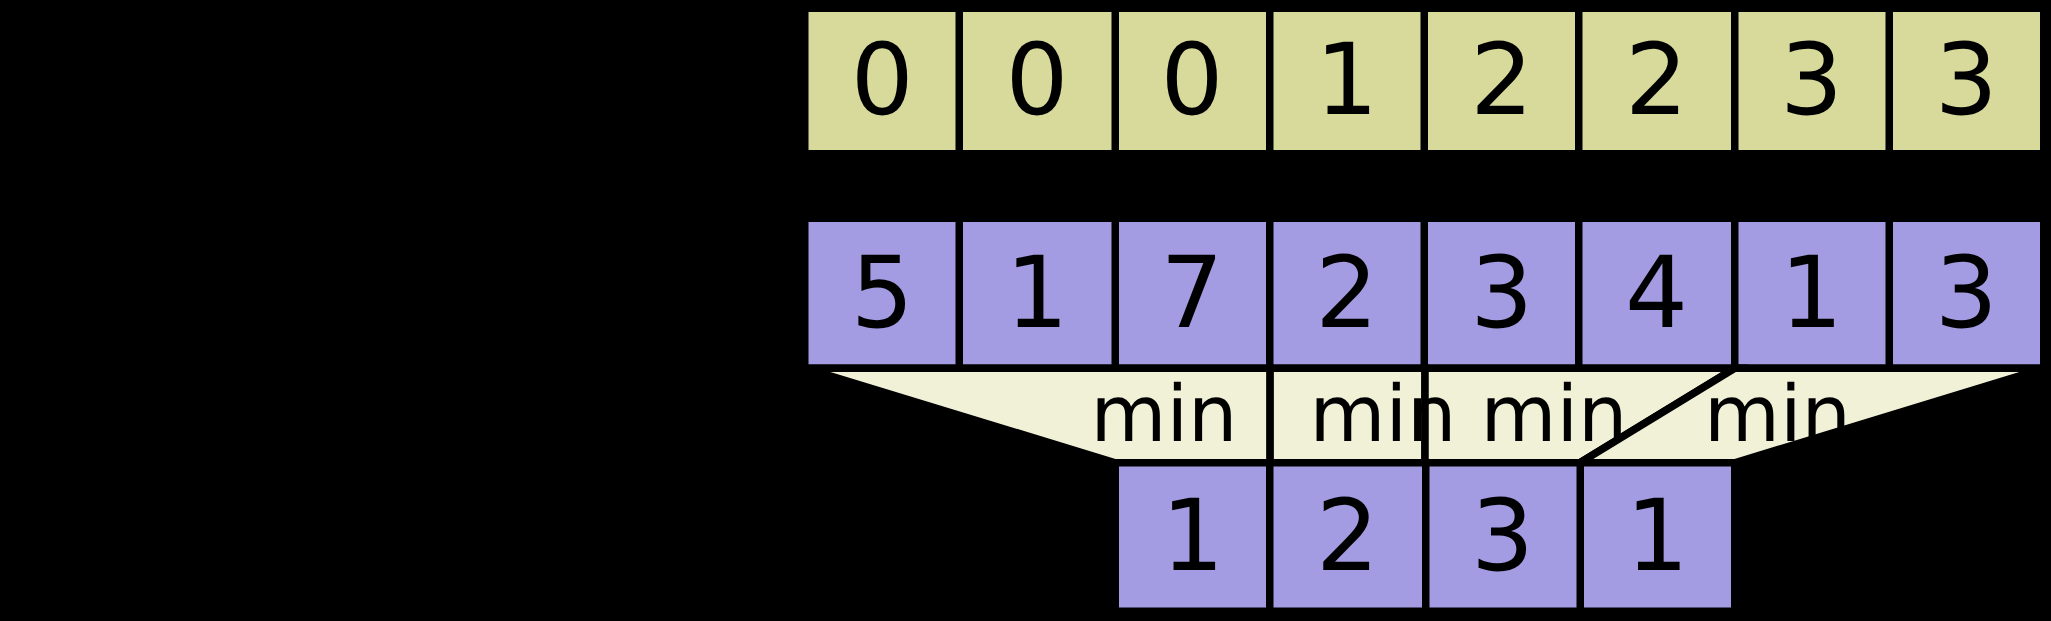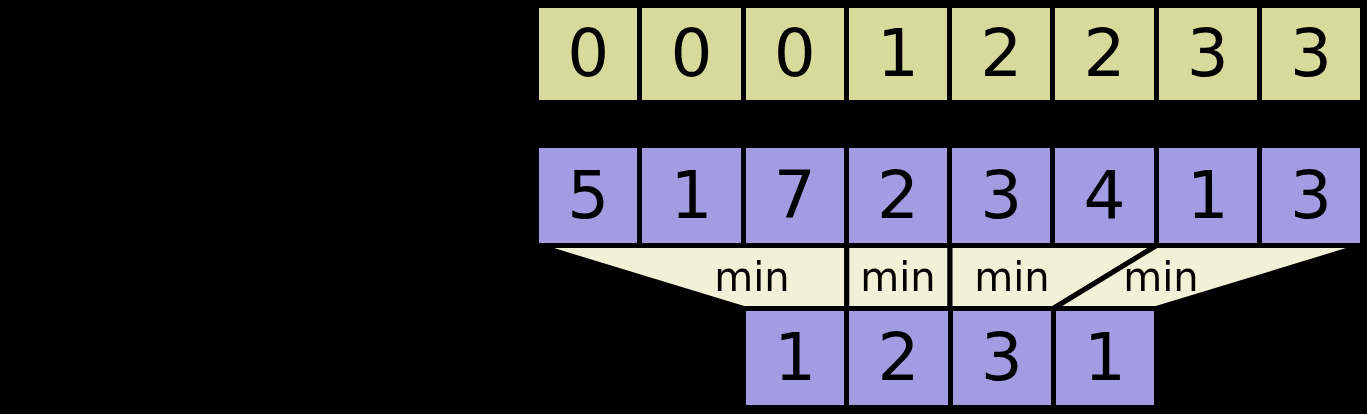--- a/index.html
+++ b/index.html
@@ -46,23 +46,24 @@
   .band-svg polygon{
     fill:var(--min-band-fill);
     stroke:var(--line);
     stroke-width:5;
     stroke-miterlimit:10;
   }
   .min-label{
     position:absolute;
     top:277px;
     transform:translate(-50%,-50%);
-    font-size:40px;line-height:1;
+    font-size:52px;line-height:1;
     color:var(--text);
     white-space:nowrap;
+    margin-left:24px;
   }
   .min-label-1{left:752px;}
   .min-label-2{left:898px;}
   .min-label-3{left:1012px;}
   .min-label-4{left:1161px;}
 </style>
 </head>
 <body>
 
 <div class="canvas">

